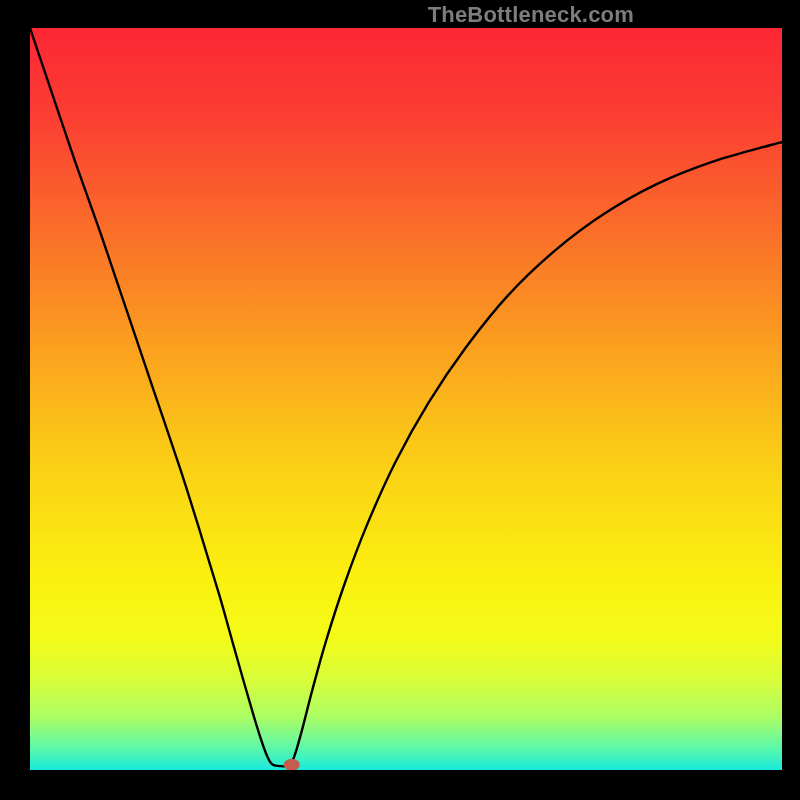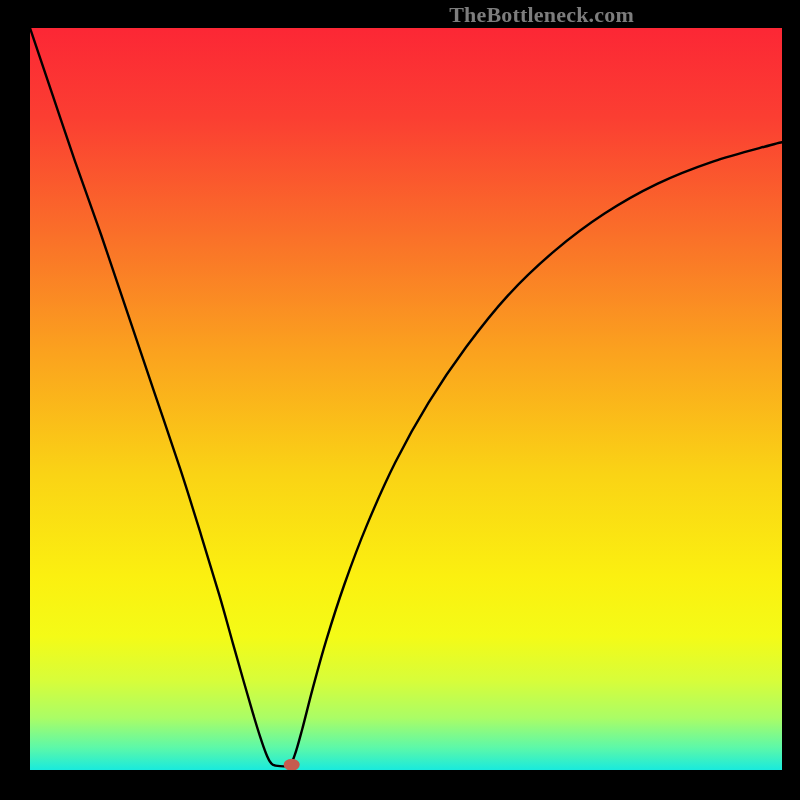--- a/index.html
+++ b/index.html
@@ -9,21 +9,20 @@
     height: 800px;
     background: #000;
     font-family: Arial, Helvetica, sans-serif;
     overflow: hidden;
   }
   .frame {
     position: relative;
     width: 648px;
     height: 800px;
     background: #000;
-    font-family: Liberation Serif, serif;
   }
   .watermark {
     position: absolute;
     top: 2px;
     right: 14px;
     color: #7d7d7d;
     font-size: 22px;
     font-weight: 600;
     letter-spacing: 0.2px;
     user-select: none;

